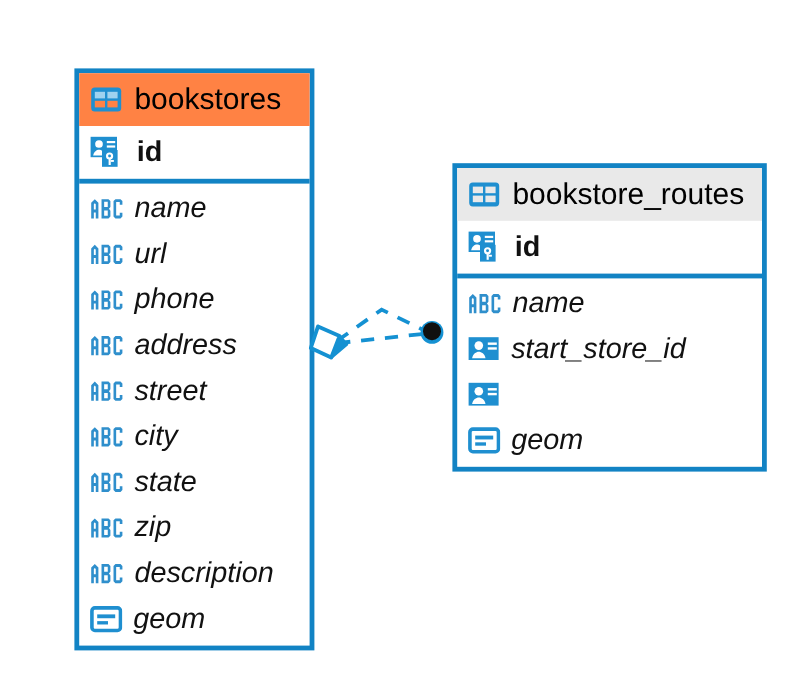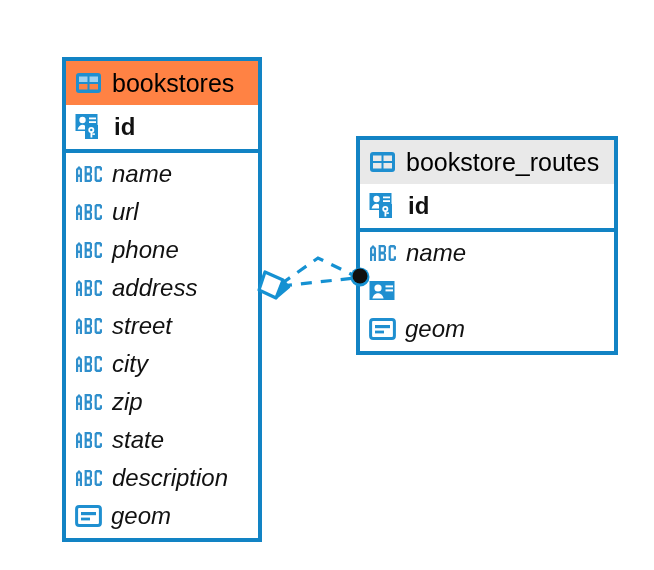--- a/index.html
+++ b/index.html
@@ -196,31 +196,31 @@
           <span class="field-name">city</span>
         </div>
         <div class="field-row">
           <svg class="icon icon-abc" viewBox="0 0 28 18">
             <g fill="#2f8fcc">
               <path d="M1 17 L1 4 L4 1 L7 4 L7 17 L4.8 17 L4.8 12 L3.2 12 L3.2 17 Z M3.2 9.6 L4.8 9.6 L4.8 5.2 L4 4.3 L3.2 5.2 Z"></path>
               <path d="M9.6 17 L9.6 1 L15.4 1 L17 2.6 L17 7.4 L15.8 9 L17 10.6 L17 15.4 L15.4 17 Z M11.8 7.4 L14.8 7.4 L14.8 3.2 L11.8 3.2 Z M11.8 14.8 L14.8 14.8 L14.8 10.4 L11.8 10.4 Z"></path>
               <path d="M19.6 15.4 L19.6 2.6 L21.2 1 L25.4 1 L27 2.6 L27 5.6 L24.8 5.6 L24.8 3.4 L21.8 3.4 L21.8 14.6 L24.8 14.6 L24.8 12.2 L27 12.2 L27 15.4 L25.4 17 L21.2 17 Z"></path>
             </g>
           </svg>
+          <span class="field-name">state</span>
+        </div>
+        <div class="field-row">
+          <svg class="icon icon-abc" viewBox="0 0 28 18">
+            <g fill="#2f8fcc">
+              <path d="M1 17 L1 4 L4 1 L7 4 L7 17 L4.8 17 L4.8 12 L3.2 12 L3.2 17 Z M3.2 9.6 L4.8 9.6 L4.8 5.2 L4 4.3 L3.2 5.2 Z"></path>
+              <path d="M9.6 17 L9.6 1 L15.4 1 L17 2.6 L17 7.4 L15.8 9 L17 10.6 L17 15.4 L15.4 17 Z M11.8 7.4 L14.8 7.4 L14.8 3.2 L11.8 3.2 Z M11.8 14.8 L14.8 14.8 L14.8 10.4 L11.8 10.4 Z"></path>
+              <path d="M19.6 15.4 L19.6 2.6 L21.2 1 L25.4 1 L27 2.6 L27 5.6 L24.8 5.6 L24.8 3.4 L21.8 3.4 L21.8 14.6 L24.8 14.6 L24.8 12.2 L27 12.2 L27 15.4 L25.4 17 L21.2 17 Z"></path>
+            </g>
+          </svg>
           <span class="field-name">zip</span>
-        </div>
-        <div class="field-row">
-          <svg class="icon icon-abc" viewBox="0 0 28 18">
-            <g fill="#2f8fcc">
-              <path d="M1 17 L1 4 L4 1 L7 4 L7 17 L4.8 17 L4.8 12 L3.2 12 L3.2 17 Z M3.2 9.6 L4.8 9.6 L4.8 5.2 L4 4.3 L3.2 5.2 Z"></path>
-              <path d="M9.6 17 L9.6 1 L15.4 1 L17 2.6 L17 7.4 L15.8 9 L17 10.6 L17 15.4 L15.4 17 Z M11.8 7.4 L14.8 7.4 L14.8 3.2 L11.8 3.2 Z M11.8 14.8 L14.8 14.8 L14.8 10.4 L11.8 10.4 Z"></path>
-              <path d="M19.6 15.4 L19.6 2.6 L21.2 1 L25.4 1 L27 2.6 L27 5.6 L24.8 5.6 L24.8 3.4 L21.8 3.4 L21.8 14.6 L24.8 14.6 L24.8 12.2 L27 12.2 L27 15.4 L25.4 17 L21.2 17 Z"></path>
-            </g>
-          </svg>
-          <span class="field-name">state</span>
         </div>
         <div class="field-row">
           <svg class="icon icon-abc" viewBox="0 0 28 18">
             <g fill="#2f8fcc">
               <path d="M1 17 L1 4 L4 1 L7 4 L7 17 L4.8 17 L4.8 12 L3.2 12 L3.2 17 Z M3.2 9.6 L4.8 9.6 L4.8 5.2 L4 4.3 L3.2 5.2 Z"></path>
               <path d="M9.6 17 L9.6 1 L15.4 1 L17 2.6 L17 7.4 L15.8 9 L17 10.6 L17 15.4 L15.4 17 Z M11.8 7.4 L14.8 7.4 L14.8 3.2 L11.8 3.2 Z M11.8 14.8 L14.8 14.8 L14.8 10.4 L11.8 10.4 Z"></path>
               <path d="M19.6 15.4 L19.6 2.6 L21.2 1 L25.4 1 L27 2.6 L27 5.6 L24.8 5.6 L24.8 3.4 L21.8 3.4 L21.8 14.6 L24.8 14.6 L24.8 12.2 L27 12.2 L27 15.4 L25.4 17 L21.2 17 Z"></path>
             </g>
           </svg>
           <span class="field-name">description</span>
@@ -229,21 +229,21 @@
           <svg class="icon icon-geom" viewBox="0 0 27 24">
             <rect x="1.6" y="2.6" width="23.8" height="18.8" rx="2.5" fill="#ffffff" stroke="#1f8fd0" stroke-width="3"></rect>
             <rect x="6" y="8" width="15" height="3.2" fill="#1f8fd0"></rect>
             <rect x="6" y="13.6" width="9" height="2.8" fill="#1f8fd0"></rect>
           </svg>
           <span class="field-name">geom</span>
         </div>
       </div>
   </div>
 
-  <div class="er-table" id="table-bookstore-routes" style="left:356px; top:136px; width:262px;">
+  <div class="er-table" id="table-bookstore-routes" style="left:377px; top:136px; width:262px;">
 
     <div class="table-header accent-gray">
       <svg class="icon icon-table" viewBox="0 0 27 24">
         <rect x="1" y="2" width="25" height="20" rx="3" fill="#1f8fd0"></rect>
         <rect x="4" y="5.5" width="8.5" height="5.5" fill="#e9e9e9"></rect>
         <rect x="14.5" y="5.5" width="8.5" height="5.5" fill="#e9e9e9"></rect>
         <rect x="4" y="13" width="8.5" height="5.5" fill="#e9e9e9"></rect>
         <rect x="14.5" y="13" width="8.5" height="5.5" fill="#e9e9e9"></rect>
       </svg>
       <span class="table-title">bookstore_routes</span>
@@ -279,20 +279,30 @@
           <span class="field-name">name</span>
         </div>
         <div class="field-row">
           <svg class="icon icon-fk" viewBox="0 0 27 24">
             <rect x="0.5" y="2" width="25" height="19" fill="#1f8fd0"></rect>
             <circle cx="9" cy="9" r="3.6" fill="#ffffff"></circle>
             <path d="M3.4 19.6c0.7-3.7 3.4-5.4 5.6-5.4s4.9 1.7 5.6 5.4z" fill="#ffffff"></path>
             <rect x="16.5" y="6.4" width="7.5" height="2" fill="#ffffff"></rect>
             <rect x="16.5" y="10.4" width="7.5" height="2" fill="#ffffff"></rect>
           </svg>
+          <span class="field-name">start_store_id</span>
+        </div>
+        <div class="field-row">
+          <svg class="icon icon-fk" viewBox="0 0 27 24">
+            <rect x="0.5" y="2" width="25" height="19" fill="#1f8fd0"></rect>
+            <circle cx="9" cy="9" r="3.6" fill="#ffffff"></circle>
+            <path d="M3.4 19.6c0.7-3.7 3.4-5.4 5.6-5.4s4.9 1.7 5.6 5.4z" fill="#ffffff"></path>
+            <rect x="16.5" y="6.4" width="7.5" height="2" fill="#ffffff"></rect>
+            <rect x="16.5" y="10.4" width="7.5" height="2" fill="#ffffff"></rect>
+          </svg>
         </div>
         <div class="field-row">
           <svg class="icon icon-geom" viewBox="0 0 27 24">
             <rect x="1.6" y="2.6" width="23.8" height="18.8" rx="2.5" fill="#ffffff" stroke="#1f8fd0" stroke-width="3"></rect>
             <rect x="6" y="8" width="15" height="3.2" fill="#1f8fd0"></rect>
             <rect x="6" y="13.6" width="9" height="2.8" fill="#1f8fd0"></rect>
           </svg>
           <span class="field-name">geom</span>
         </div>
       </div>

